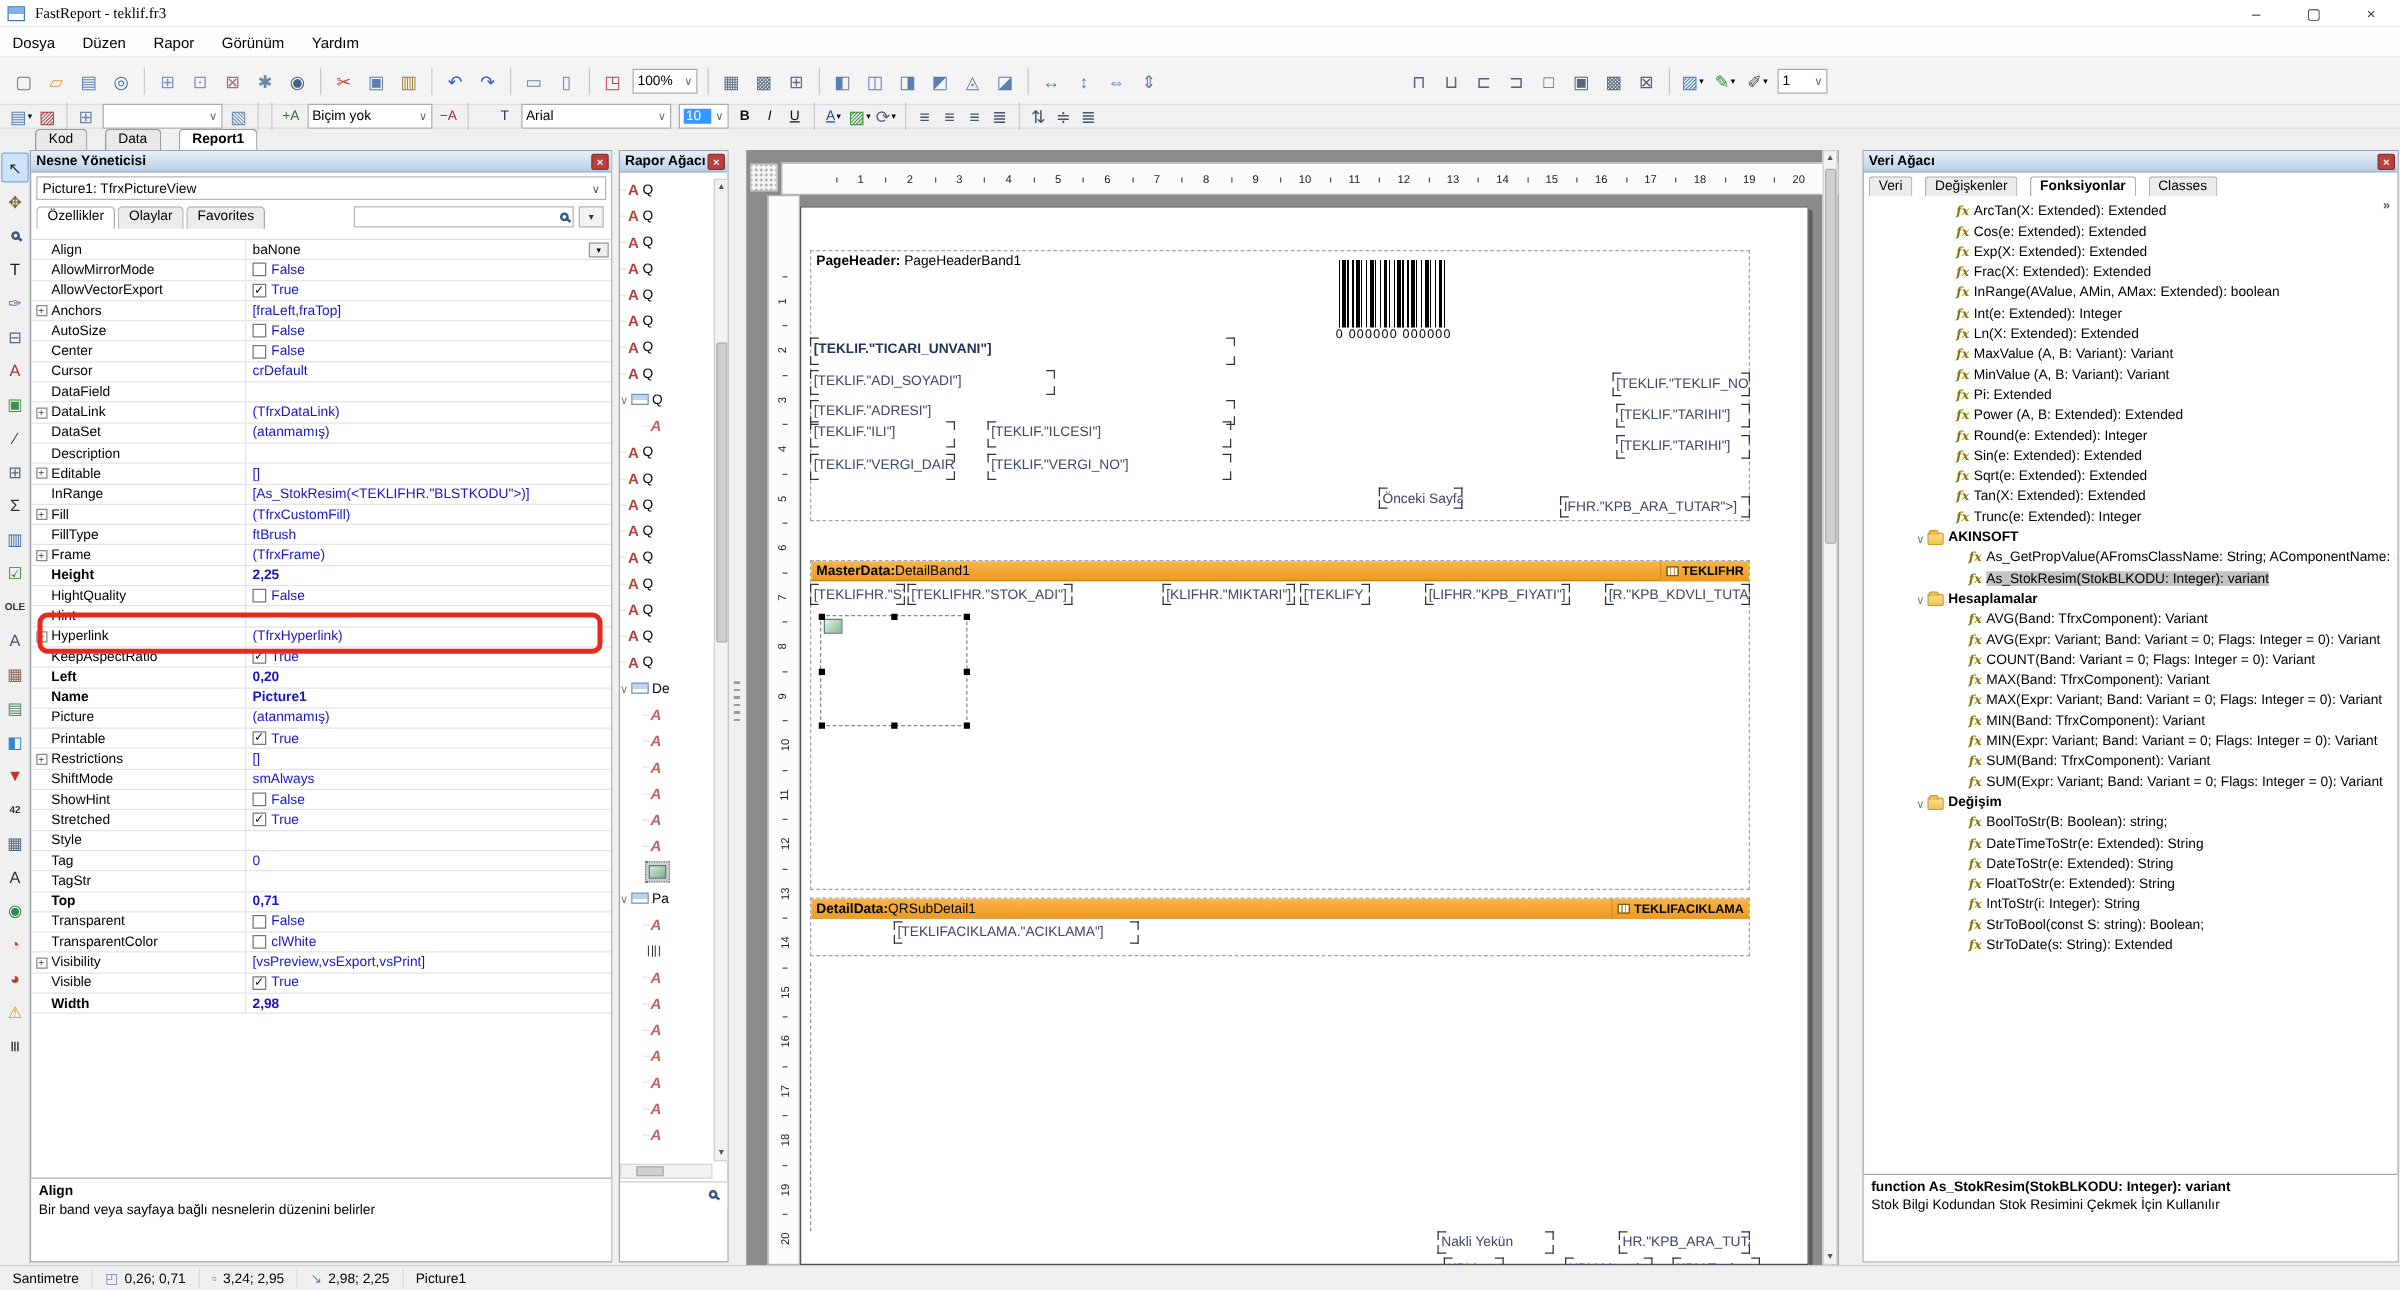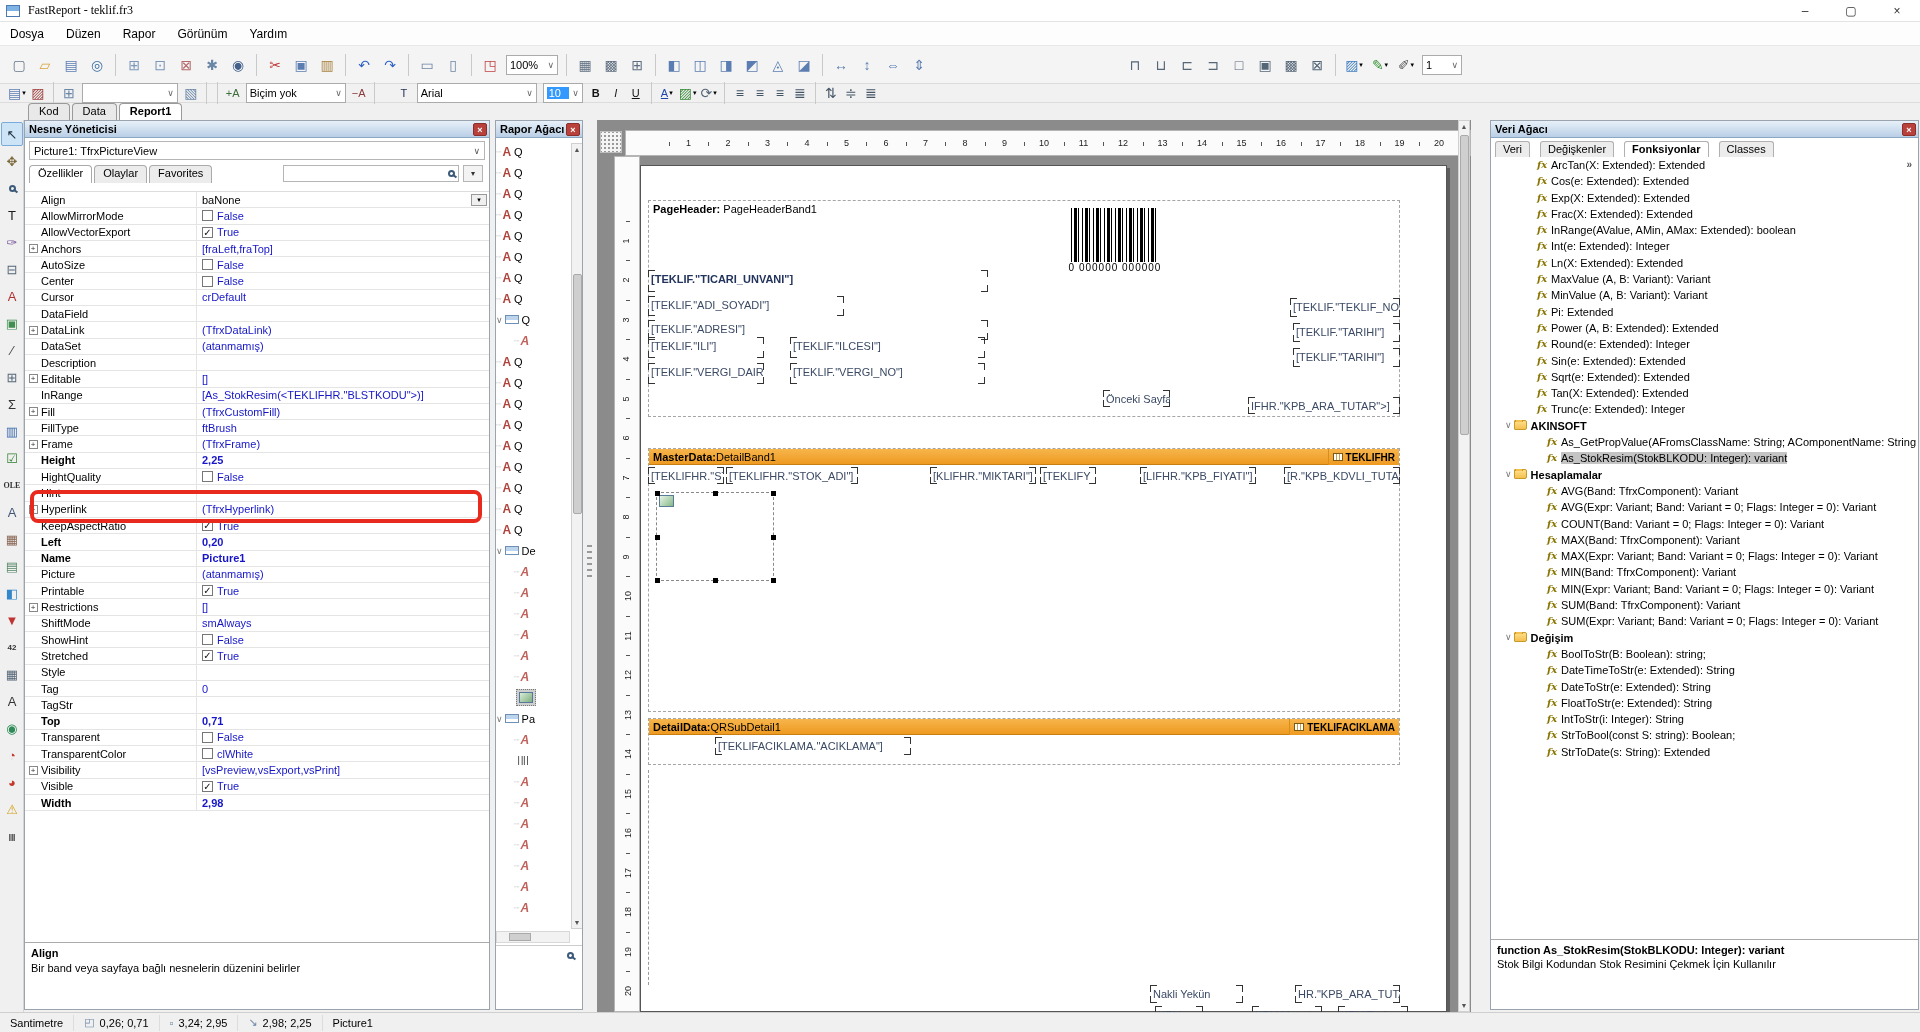--- a/index.html
+++ b/index.html
@@ -21,21 +21,21 @@
   #tb2 .tbtn{min-width:18px;height:17px;font-size:11px;}
   .tsep{width:1px;height:22px;background:#c9c9c9;margin:0 5px;}
   .combo{height:20px;background:#fff;border:1px solid #ababab;display:flex;align-items:center;font-size:11px;padding:0 3px;margin:0 3px;position:relative;}
   .combo .cv{flex:1;overflow:hidden;white-space:nowrap;}
   .combo .ca{color:#666;font-size:9px;margin-left:3px;}
   .hl{background:#3399ff;color:#fff;padding:0 2px;}
   .glyph{font-size:14px;line-height:1;}
   .lens{width:7px;height:7px;border:2px solid #3c5a7a;border-radius:50%;position:relative;display:inline-block;}
   .lens::after{content:"";position:absolute;width:5px;height:2px;background:#3c5a7a;right:-4px;bottom:-2px;transform:rotate(40deg);}
   
-  .doctabs{position:absolute;left:28px;top:103px;height:17px;display:flex;gap:2px;}
+  .doctabs{position:absolute;left:28px;top:103px;height:17px;display:flex;gap:14px;}
   .dtab{padding:1px 10px 0 10px;border:1px solid #9a9a9a;border-bottom:none;border-radius:4px 4px 0 0;background:#e9e9e9;font-size:11px;}
   .dtab.act{background:#fff;font-weight:bold;}
   
   .ltools{position:absolute;left:0;top:120px;width:24px;bottom:20px;background:#f0f0f0;border-right:1px solid #d5d5d5;}
   .ltool{position:absolute;left:1px;width:22px;height:24px;display:flex;align-items:center;justify-content:center;font-size:13px;}
   .ltool.sel{background:#cde4f7;border:1px solid #7aabdd;border-radius:2px;}
   
   .panel{position:absolute;background:#fff;border:1px solid #9aa4ae;}
   .phead{position:absolute;left:0;top:0;right:0;height:17px;background:linear-gradient(180deg,#e7f0f9,#b9cfe6);border-bottom:1px solid #8aa7c4;display:flex;align-items:center;padding:0 4px;font-weight:bold;font-size:11px;}
   .pclose{position:absolute;right:2px;top:2px;width:14px;height:13px;background:#b8413c;color:#fff;font-size:9px;display:flex;align-items:center;justify-content:center;border:1px solid #8c2f2b;border-radius:2px;font-weight:bold;}
@@ -113,21 +113,21 @@
   .hdl{position:absolute;width:5px;height:5px;background:#000;}
   .picselic{position:absolute;left:2px;top:2px;width:15px;height:12px;background:linear-gradient(135deg,#e8f4e8,#86b886);border:1px solid #5a7a9a;}
   .dashv{position:absolute;width:0;border-left:1px dashed #9a9a9a;}
   
   #dtree{left:1490px;top:120px;width:429px;height:890px;}
   .dtabs{position:absolute;left:4px;top:20px;height:16px;display:flex;gap:10px;}
   .dtab2{padding:1px 7px 0 7px;border:1px solid #b0b0b0;border-bottom:none;border-radius:3px 3px 0 0;background:#ececec;font-size:11px;}
   .dtab2.act{background:#fff;font-weight:bold;}
   .chev2{position:absolute;right:6px;top:38px;color:#555;font-size:10px;font-weight:bold;}
   #dtrows{position:absolute;left:0;top:38px;right:2px;height:736px;overflow:hidden;}
-  .drow{height:16.3px;display:flex;align-items:flex-start;white-space:nowrap;overflow:hidden;font-size:11px;}
+  .drow{height:16.3px;display:flex;align-items:flex-end;white-space:nowrap;overflow:hidden;font-size:11px;margin-left:28px;}
   .fx{font-family:"DejaVu Serif",serif;font-style:italic;font-weight:bold;color:#8b7500;font-size:10px;width:14px;flex:none;}
   .folder{width:13px;height:10px;background:linear-gradient(180deg,#ffe08a,#f5bf4f);border:1px solid #c89a2a;border-radius:1px 2px 2px 1px;position:relative;flex:none;margin-right:4px;}
   .folder::before{content:"";position:absolute;left:0;top:-3px;width:6px;height:3px;background:#f5bf4f;border:1px solid #c89a2a;border-bottom:none;border-radius:2px 2px 0 0;}
   .drow.selrow .lbl{background:#c4c4c4;}
   .ddesc{position:absolute;left:0;right:0;top:818px;bottom:0;border-top:1px solid #aaa;padding:4px 6px;background:#fff;font-size:11px;}
   .ddesc .t{font-weight:bold;margin-bottom:2px;}
   
   .statusbar{position:absolute;left:0;right:0;bottom:0;height:20px;background:#f0f0f0;border-top:1px solid #cfcfcf;display:flex;align-items:center;font-size:11px;}
   .scell{padding:0 10px;height:16px;display:flex;align-items:center;gap:5px;border-right:1px solid #dcdcdc;}
   .sic{color:#6d87a8;font-size:11px;}
@@ -430,21 +430,21 @@
       <div class="ltool" style="top: 272px;">
         <span style="color: rgb(51, 51, 51);">Σ</span>
       </div>
       <div class="ltool" style="top: 299px;">
         <span style="color: rgb(63, 111, 175);">▥</span>
       </div>
       <div class="ltool" style="top: 326px;">
         <span style="color: rgb(47, 127, 47);">☑</span>
       </div>
       <div class="ltool" style="top: 353px;">
-        <span style="color: rgb(51, 51, 51); font-size: 8px; font-weight: bold; font-family: Liberation Serif, serif;">OLE</span>
+        <span style="color: rgb(51, 51, 51); font-size: 8px; font-weight: bold;">OLE</span>
       </div>
       <div class="ltool" style="top: 380px;">
         <span style="color: rgb(68, 85, 119);">A</span>
       </div>
       <div class="ltool" style="top: 407px;">
         <span style="color: rgb(136, 102, 85);">▦</span>
       </div>
       <div class="ltool" style="top: 434px;">
         <span style="color: rgb(85, 136, 102);">▤</span>
       </div>

